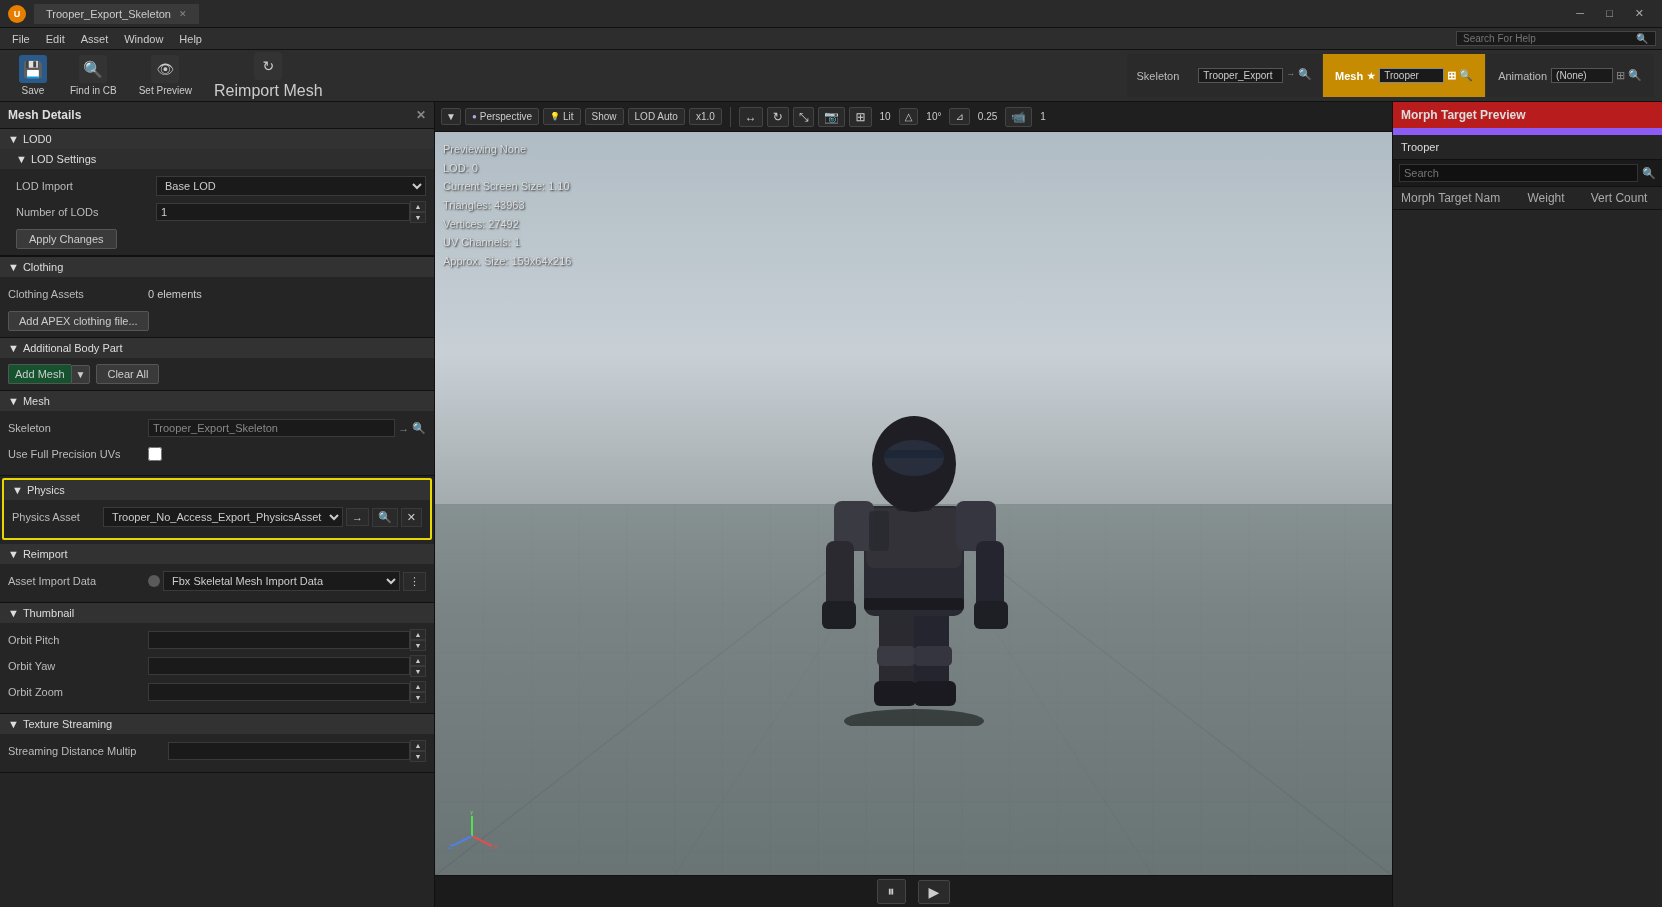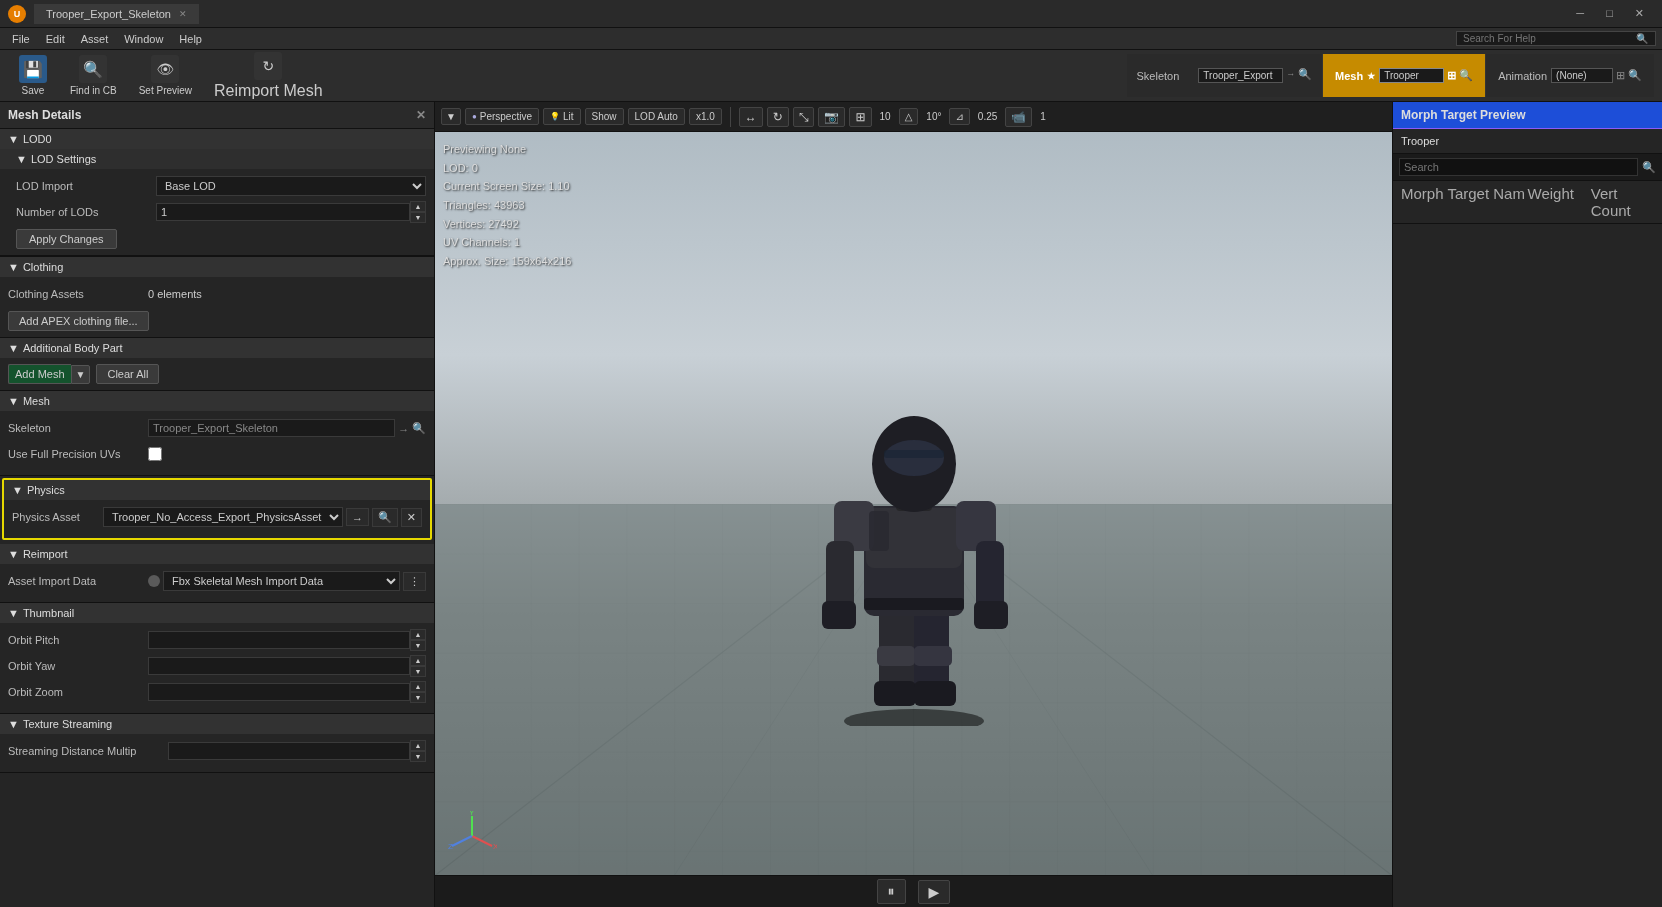--- a/index.html
+++ b/index.html
@@ -409,31 +409,31 @@
       </div>
     </div>
 
     <div style="height:32px;background:rgba(25,25,25,0.95);display:flex;align-items:center;justify-content:center;gap:12px;border-top:1px solid #111;flex-shrink:0;">
       <button style="background:#2a2a2a;border:1px solid #444;color:#ccc;font-size:14px;padding:3px 10px;cursor:pointer;border-radius:2px;">⏸</button>
       <button style="background:#2a2a2a;border:1px solid #444;color:#ccc;font-size:14px;padding:3px 10px;cursor:pointer;border-radius:2px;">▶</button>
     </div>
   </div>
 
   <div style="width:270px;background:#252525;border-left:1px solid #111;display:flex;flex-direction:column;flex-shrink:0;height:100%;">
-    <div style="background:#1d4ed8;padding:6px 8px;font-size:12px;color:#ddd;font-weight:bold;border-bottom:1px solid #8b5cf6;">
+    <div style="background:#b91c1c;padding:6px 8px;font-size:12px;color:#ddd;font-weight:bold;border-bottom:7px solid #8b5cf6;">
       <span>Morph Target Preview</span>
     </div>
     <div style="padding:6px 8px;font-size:11px;color:#ddd;border-bottom:1px solid #111;">
       <span>Trooper</span>
     </div>
     <div style="padding:4px 6px;background:#1a1a1a;border-bottom:1px solid #111;display:flex;align-items:center;">
       <input style="background: rgb(17, 17, 17); border: 1px solid rgb(51, 51, 51); color: rgb(204, 204, 204); font-size: 11px; padding: 2px 4px; width: 100%; outline: none;" placeholder="Search">
       <span style="color:#888;margin-left:4px;font-size:11px;">🔍</span>
     </div>
-    <div style="display:flex;padding:4px 8px;border-bottom:1px solid #111;color:#aaa;font-size:15px;">
+    <div style="display:flex;padding:4px 8px;border-bottom:1px solid #111;color:#aaa;font-size:12px;">
       <span style="flex:2;">Morph Target Nam</span>
       <span style="flex:1;">Weight</span>
       <span style="flex:1;">Vert Count</span>
     </div>
 
     <div style="flex:1;overflow-y:auto;"></div>
   </div>
 
 </div>
 

